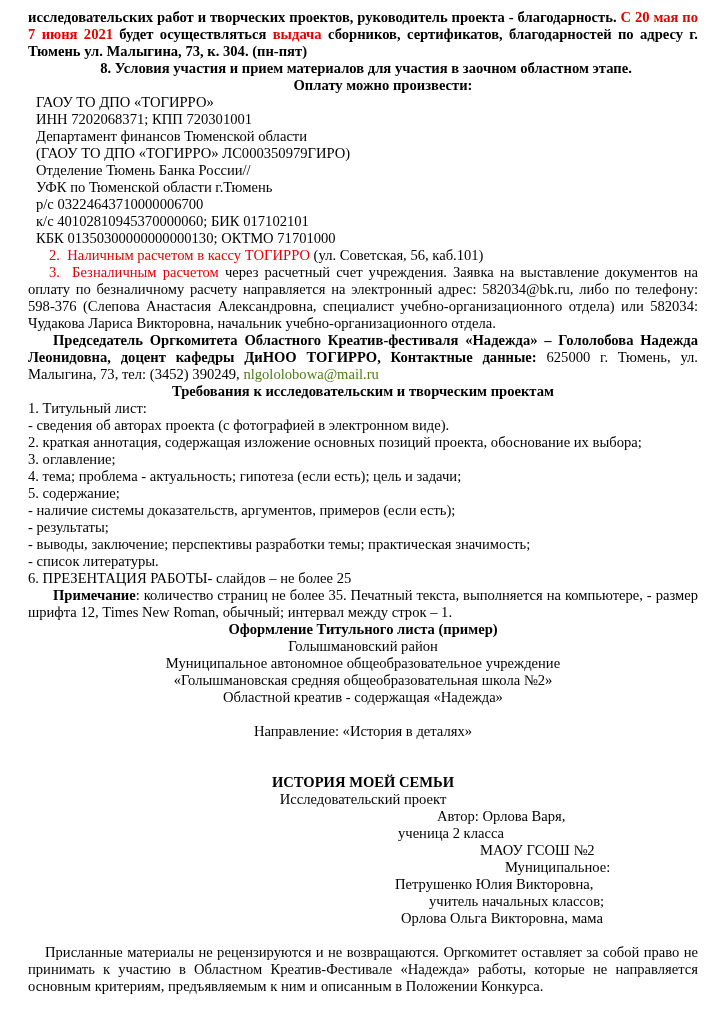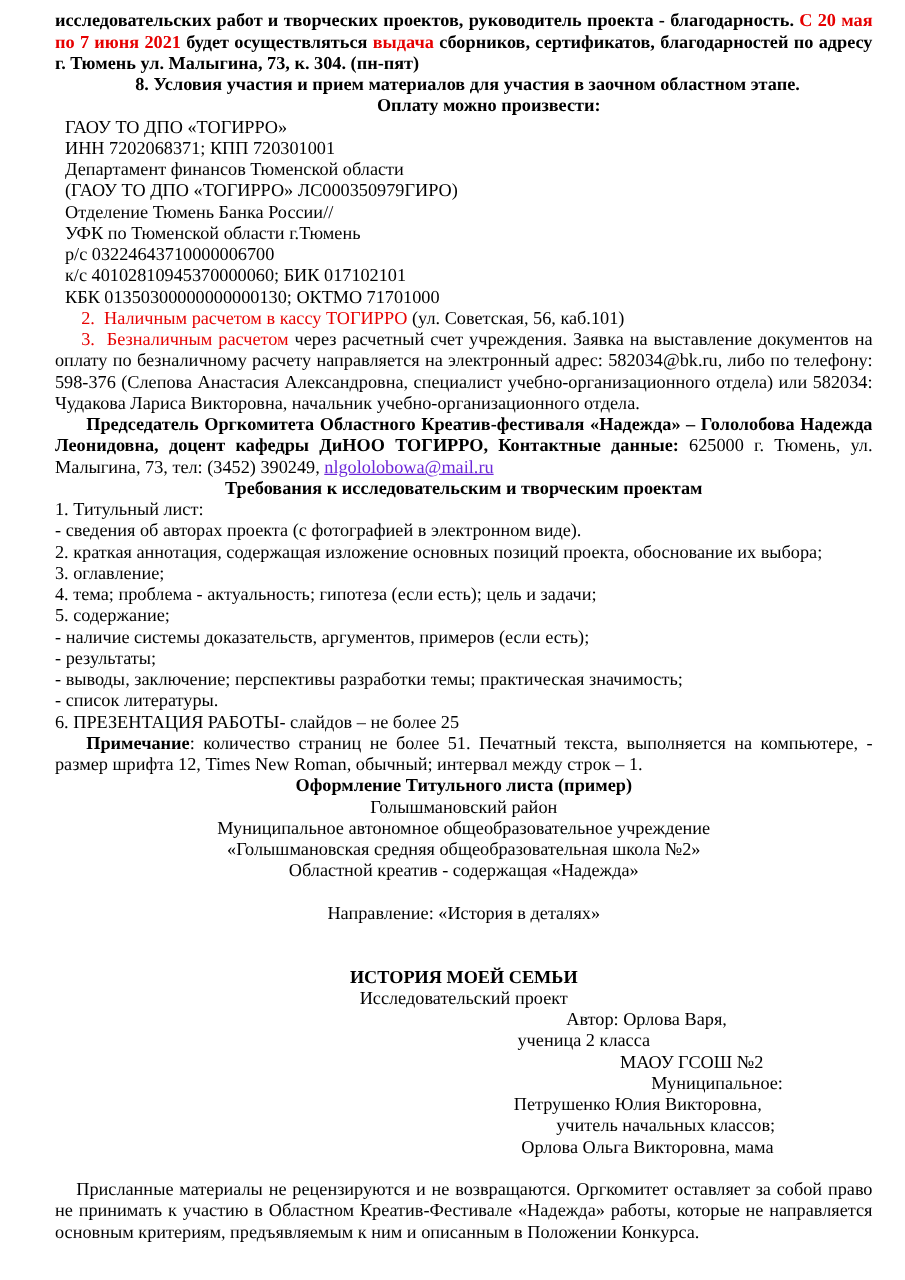--- a/index.html
+++ b/index.html
@@ -1,25 +1,25 @@
 <!DOCTYPE html>
 <html lang="ru"><head>
 <meta charset="utf-8">
 <style>
   html,body{margin:0;padding:0;background:#ffffff;}
   body{
     width:724px;height:1024px;overflow:hidden;
     font-family:"Liberation Serif","DejaVu Serif",serif;
     font-size:14.6px;line-height:17px;color:#000;
   }
-  #doc{padding:9px 26px 0 28px;margin-left:16px;}
+  #doc{padding:9px 26px 0 28px;}
   .line{min-height:17px;white-space:pre-wrap;}
   .b{font-weight:700;text-align:center;}
   .red{color:#e60000;}
-  .link{color:#6d28d9;text-decoration:underline;cursor:pointer;}
+  .link{color:#4d7c0f;cursor:pointer;}
   .just{text-align:justify;}
   .h8{padding-left:6px;}
   .pay{padding-left:40px;}
   .numitem{text-indent:21px;}
   .req{padding-left:8px;}
   .ind{text-indent:25px;}
   .ind17{text-indent:17px;}
   .center{text-align:center;}
   .off409{padding-left:409px;}
   .off370{padding-left:370px;}
@@ -54,21 +54,21 @@
     <div class="line"><span>- сведения об авторах проекта (с фотографией в электронном виде).</span></div>
     <div class="line"><span>2. краткая аннотация, содержащая изложение основных позиций проекта, обоснование их выбора;</span></div>
     <div class="line"><span>3. оглавление;</span></div>
     <div class="line"><span>4. тема; проблема - актуальность; гипотеза (если есть); цель и задачи;</span></div>
     <div class="line"><span>5. содержание;</span></div>
     <div class="line"><span>- наличие системы доказательств, аргументов, примеров (если есть);</span></div>
     <div class="line"><span>- результаты;</span></div>
     <div class="line"><span>- выводы, заключение; перспективы разработки темы; практическая значимость;</span></div>
     <div class="line"><span>- список литературы.</span></div>
     <div class="line"><span>6. ПРЕЗЕНТАЦИЯ РАБОТЫ- слайдов – не более 25</span></div>
-    <div class="line ind just"><span class="b">Примечание</span><span>: количество страниц не более 51. Печатный текста, выполняется на компьютере, - размер шрифта 12, Times New Roman, обычный; интервал между строк – 1.</span></div>
+    <div class="line ind just"><span class="b">Примечание</span><span>: количество страниц не более 35. Печатный текста, выполняется на компьютере, - размер шрифта 12, Times New Roman, обычный; интервал между строк – 1.</span></div>
     <div class="line b"><span>Оформление Титульного листа (пример)</span></div>
     <div class="line center"><span>Голышмановский район</span></div>
     <div class="line center"><span>Муниципальное автономное общеобразовательное учреждение</span></div>
     <div class="line center"><span>«Голышмановская средняя общеобразовательная школа №2»</span></div>
     <div class="line center"><span>Областной креатив - содержащая «Надежда»</span></div>
     <div class="line blank">&nbsp;</div>
     <div class="line center"><span>Направление: «История в деталях»</span></div>
     <div class="line blank">&nbsp;</div>
     <div class="line blank">&nbsp;</div>
     <div class="line center b"><span>ИСТОРИЯ МОЕЙ СЕМЬИ</span></div>

